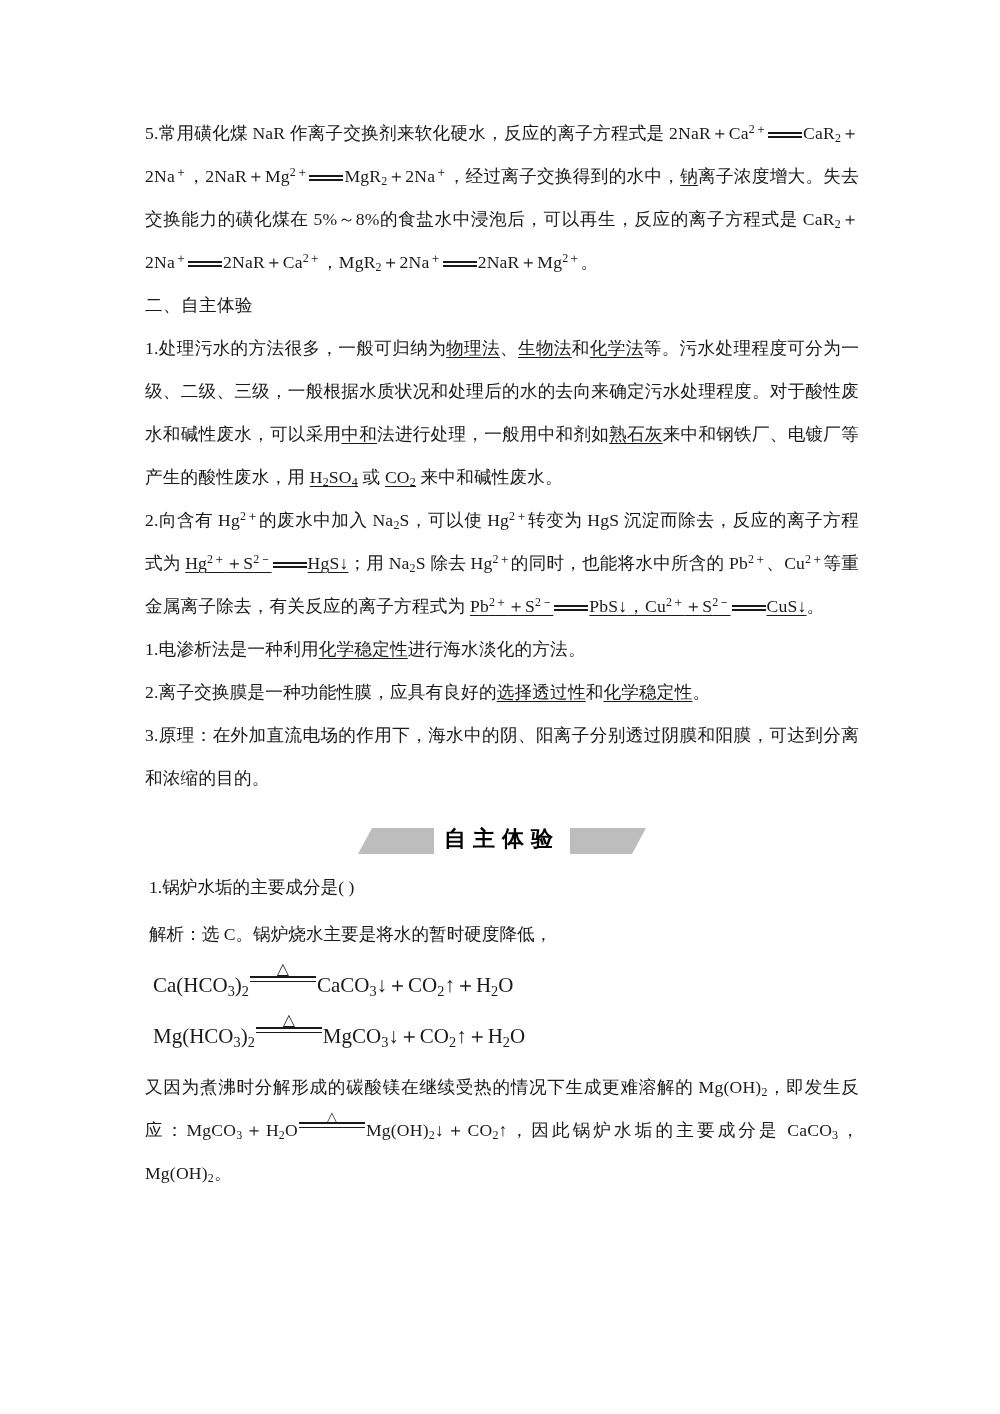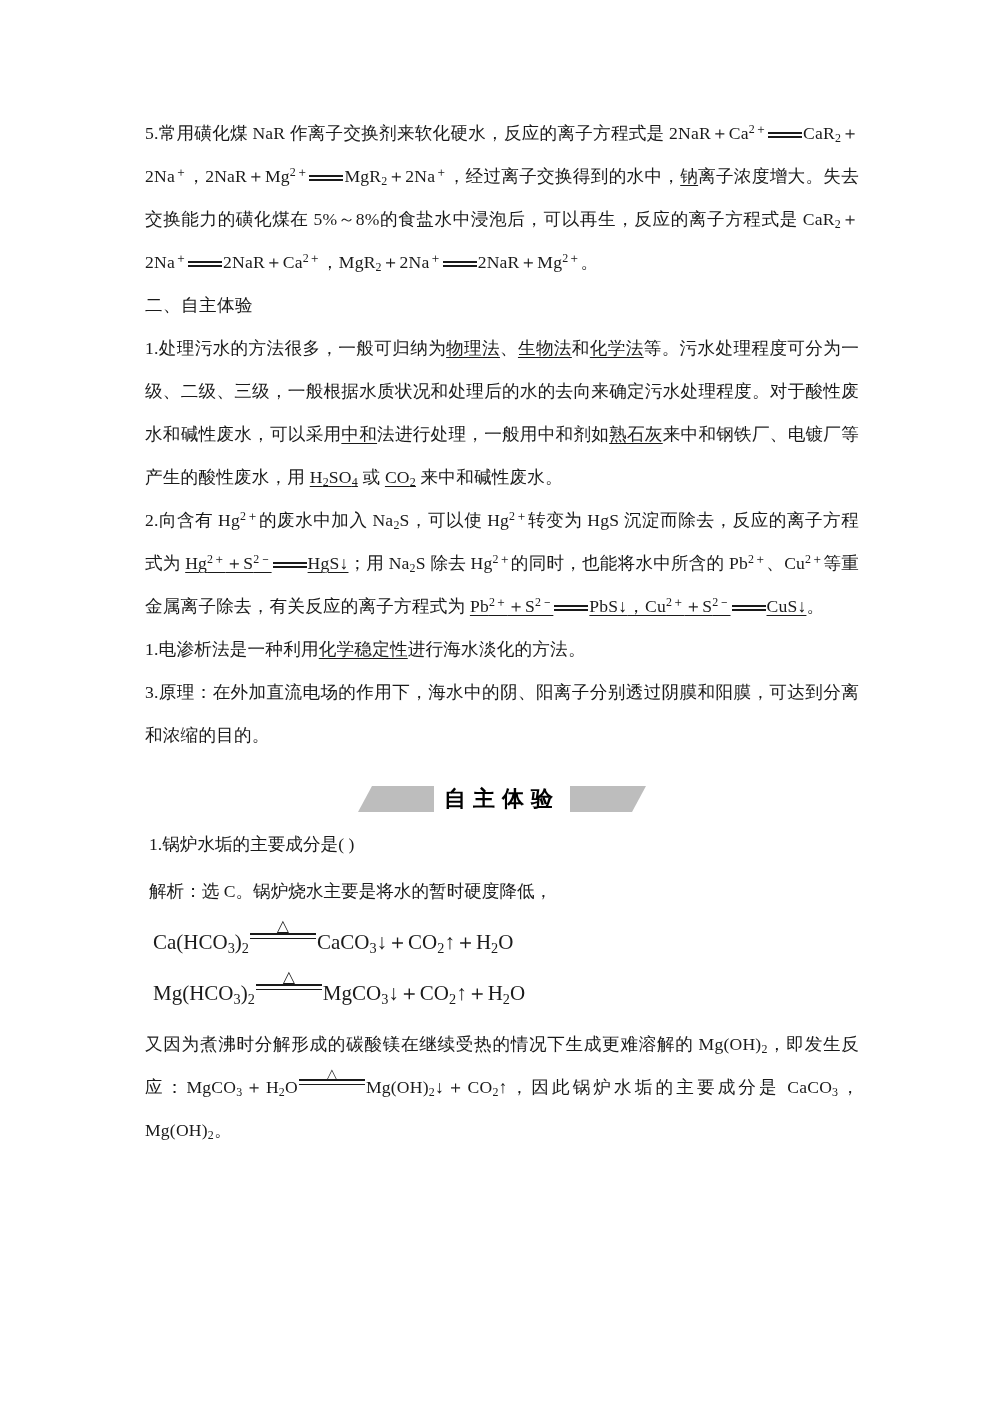--- a/index.html
+++ b/index.html
@@ -104,24 +104,24 @@
   
   .banner-wrap {
     position: relative;
     height: 46px;
     margin-top: 14px;
     margin-bottom: 6px;
   }
   .banner {
     position: absolute;
     left: 50%;
-    top: 8px;
+    top: 0;
     transform: translateX(-50%);
     display: flex;
-    align-items: center;
+    align-items: flex-end;
     height: 40px;
   }
   .band {
     height: 26px;
     background: #bdbdbd;
   }
   .band.left  { width: 76px; clip-path: polygon(14px 0, 100% 0, 100% 100%, 0 100%); }
   .band.right { width: 76px; clip-path: polygon(0 0, 100% 0, calc(100% - 14px) 100%, 0 100%); }
   .banner-title {
     font-family: "DejaVu Sans", "Liberation Sans", sans-serif;
@@ -156,20 +156,21 @@
 
     <p class="heading">二、自主体验</p>
 
     <p class="para"><span>1.</span><span>处理污水的方法很多，一般可归纳为</span><span class="u">物理法</span><span>、</span><span class="u">生物法</span><span>和</span><span class="u">化学法</span><span>等。污水处理程度可分为一级、二级、三级，一般根据水质状况和处理后的水的去向来确定污水处理程度。对于酸性废水和碱性废水，可以采用</span><span class="u">中和</span><span>法进行处理，一般用中和剂如</span><span class="u">熟石灰</span><span>来中和钢铁厂、电镀厂等产生的酸性废水，用 </span><span class="u chem">H<sub>2</sub>SO<sub>4</sub></span><span> 或 </span><span class="u chem">CO<sub>2</sub></span><span> 来中和碱性废水。</span></p>
 
     <p class="para"><span>2.</span><span>向含有 Hg</span><sup>2＋</sup><span>的废水中加入 Na</span><sub>2</sub><span>S，可以使 Hg</span><sup>2＋</sup><span>转变为 HgS 沉淀而除去，反应的离子方程式为 </span><span class="u"><span>Hg</span><sup>2＋</sup><span>＋S</span><sup>2－</sup><span class="eqbar"></span><span>HgS↓</span></span><span>；用 Na</span><sub>2</sub><span>S 除去 Hg</span><sup>2＋</sup><span>的同时，也能将水中所含的 Pb</span><sup>2＋</sup><span>、Cu</span><sup>2＋</sup><span>等重金属离子除去，有关反应的离子方程式为 </span><span class="u"><span>Pb</span><sup>2＋</sup><span>＋S</span><sup>2－</sup><span class="eqbar"></span><span>PbS↓</span><span>，Cu</span><sup>2＋</sup><span>＋S</span><sup>2－</sup><span class="eqbar"></span><span>CuS↓</span></span><span>。</span></p>
 
 
     <p class="para"><span>1.</span><span>电渗析法是一种利用</span><span class="u">化学稳定性</span><span>进行海水淡化的方法。</span></p>
 
+    <p class="para"><span>2.</span><span>离子交换膜是一种功能性膜，应具有良好的</span><span class="u">选择透过性</span><span>和</span><span class="u">化学稳定性</span><span>。</span></p>
 
     <p class="para"><span>3.</span><span>原理：在外加直流电场的作用下，海水中的阴、阳离子分别透过阴膜和阳膜，可达到分离和浓缩的目的。</span></p>
 
     <div class="banner-wrap">
       <div class="banner">
         <div class="band left"></div>
         <div class="banner-title">自主体验</div>
         <div class="band right"></div>
       </div>
     </div>

